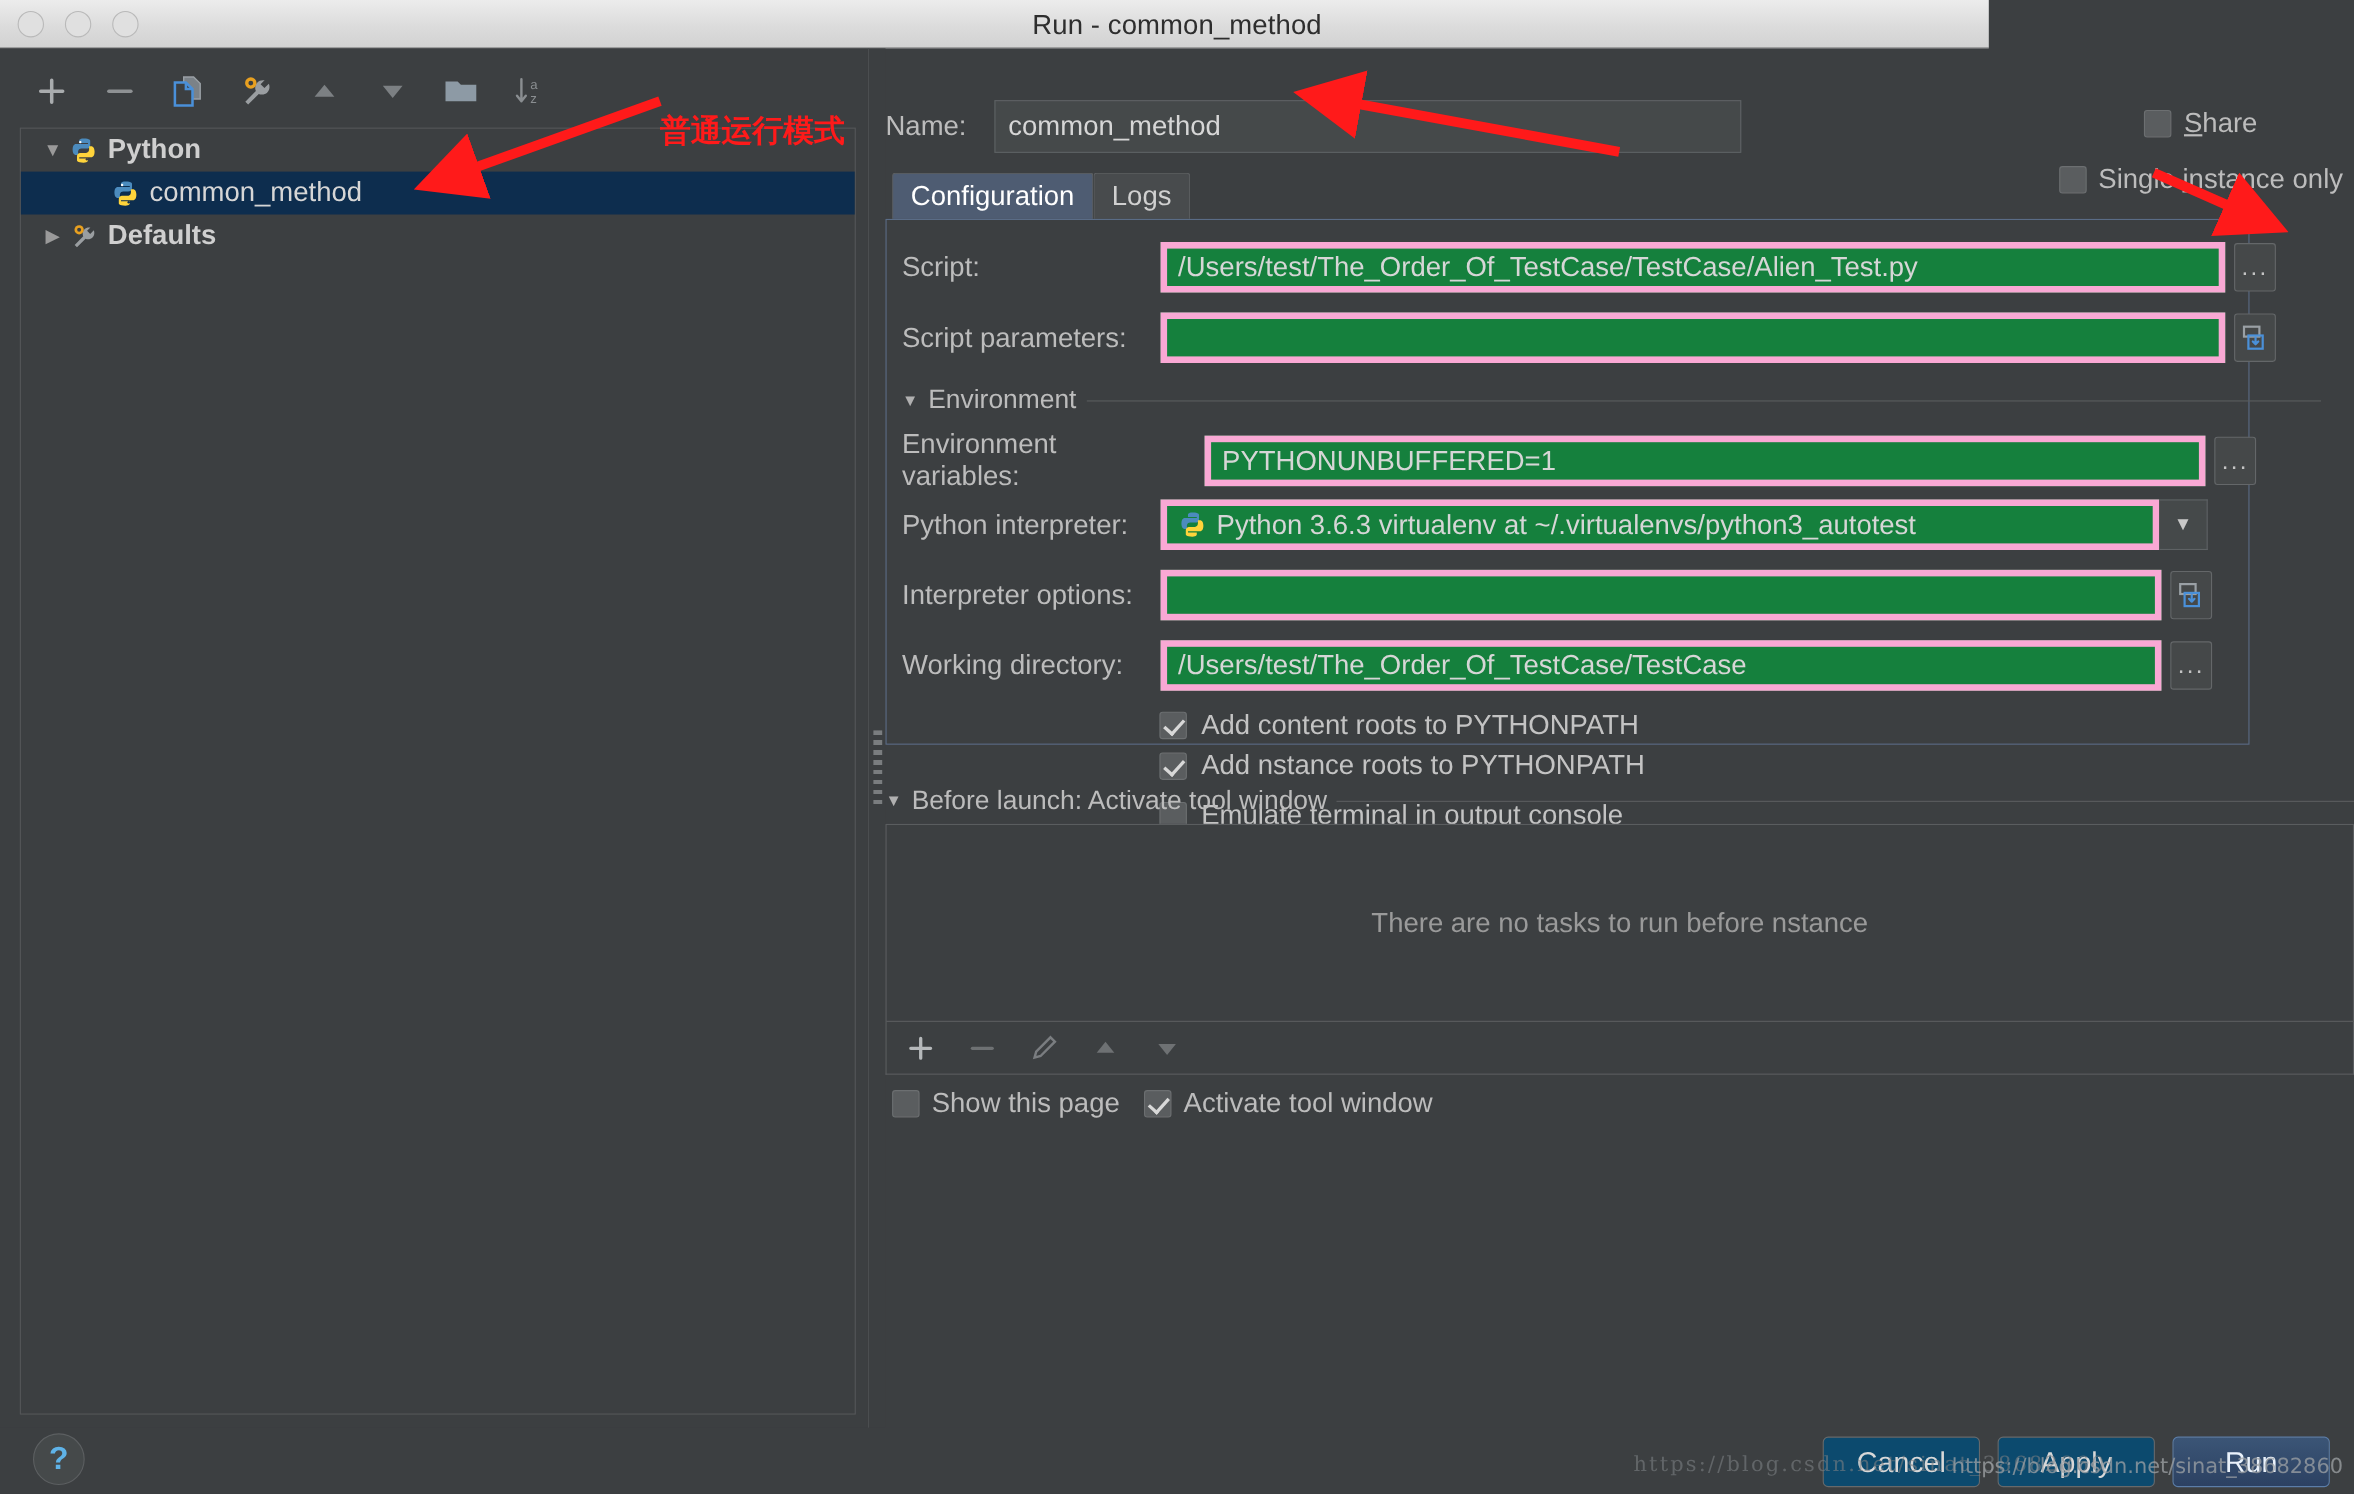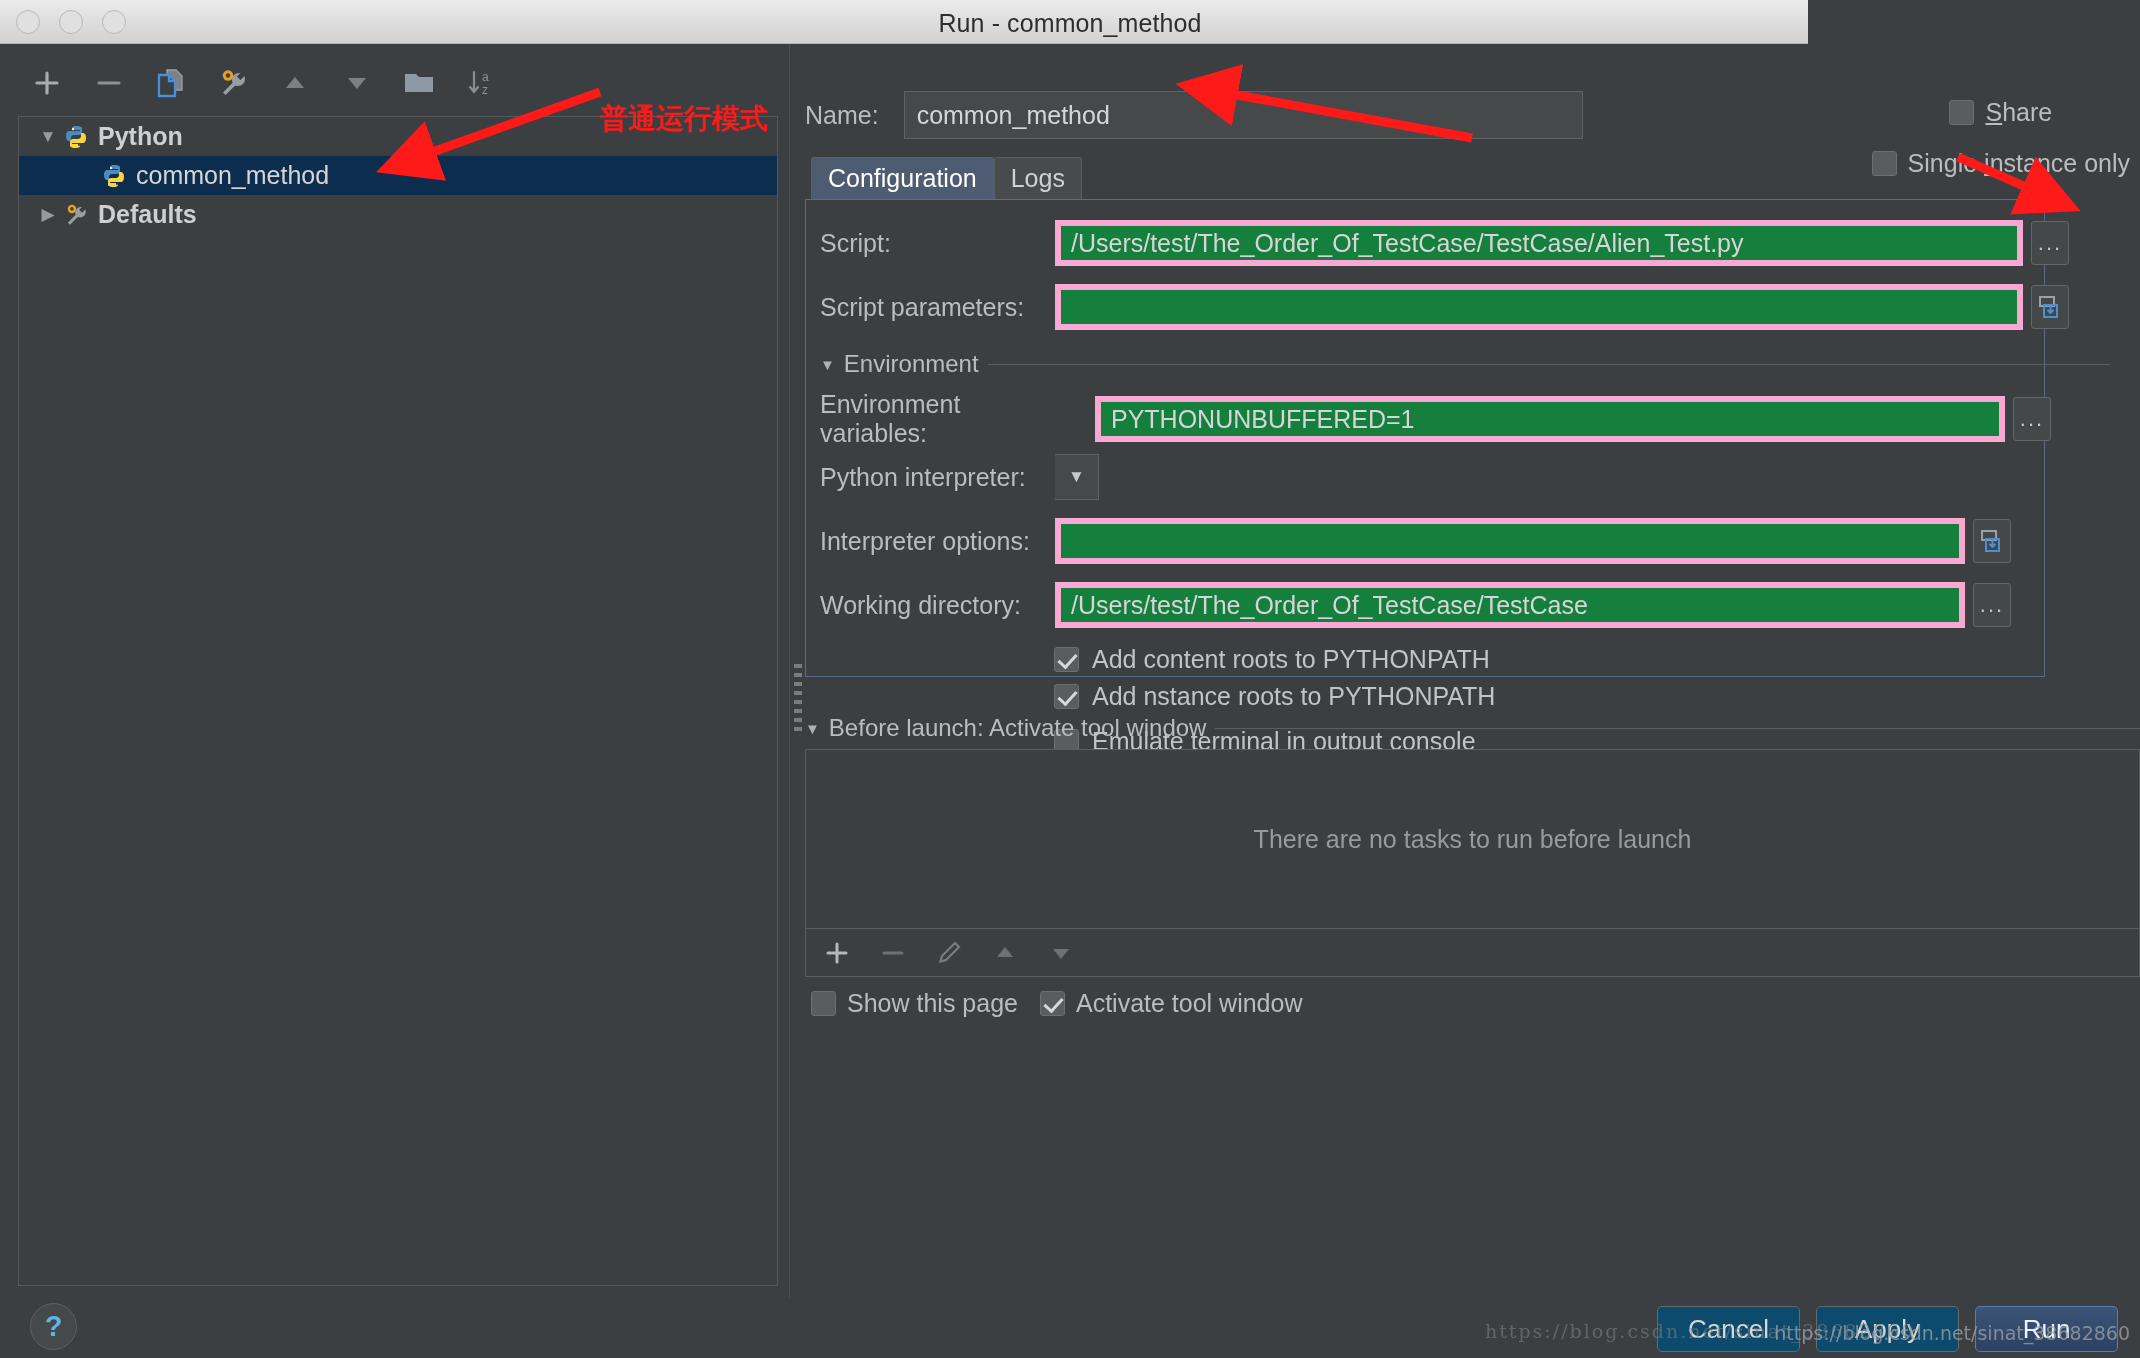--- a/index.html
+++ b/index.html
@@ -402,20 +402,29 @@
       </div>
 
       <div class="field-row" style="left:14px; top:190px;">
         <span class="f-label" style="width:235px;">Environment variables:</span>
         <span class="f-input" style="width:910px;margin-left:40px;">PYTHONUNBUFFERED=1</span>
         <span class="browse-btn">...</span>
       </div>
 
       <div class="field-row" style="left:14px; top:254px;">
         <span class="f-label" style="width:235px;">Python interpreter:</span>
+        <span class="f-input" style="width:908px; gap:9px;">
+          <span style="display:flex;">
+            <svg width="26" height="26" viewBox="0 0 26 26">
+              <path d="M13 2c-4 0-4 2-4 2v2h8v1H6s-3 0-3 5 3 5 3 5h2v-3s0-3 3-3h5s3 0 3-3V4s0-2-6-2z" fill="#4b8bbe"></path>
+              <path d="M13 24c4 0 4-2 4-2v-2H9v-1h11s3 0 3-5-3-5-3-5h-2v3s0 3-3 3h-5s-3 0-3 3v4s0 2 6 2z" fill="#ffd43b"></path>
+            </svg>
+          </span>
+          <span>Python 3.6.3 virtualenv at ~/.virtualenvs/python3_autotest</span>
+        </span>
         <span class="combo-arrow">▼</span>
       </div>
 
       <div class="field-row" style="left:14px; top:318px;">
         <span class="f-label" style="width:235px;">Interpreter options:</span>
         <span class="f-input" style="width:910px;"></span>
         <span class="macro-btn">
           <svg width="26" height="26" viewBox="0 0 26 26">
             <rect x="3" y="3" width="14" height="9" fill="none" stroke="#9aa0a5" stroke-width="2"></rect>
             <rect x="7" y="11" width="13" height="12" fill="none" stroke="#4a90d9" stroke-width="2"></rect>
@@ -448,21 +457,21 @@
       </div>
     </div>
 
     <div class="section-title" id="bl-title" style="width:1335px;">
       <span class="caret">▼</span>
       <span>Before launch: Activate tool window</span>
       <span class="section-line" style="flex:1;"></span>
     </div>
 
     <div id="bl-box">
-      <span id="bl-empty">There are no tasks to run before launch</span>
+      <span id="bl-empty">There are no tasks to run before nstance</span>
     </div>
 
     <div id="bl-toolbar">
       <span class="bl-ico">
         <svg width="26" height="26" viewBox="0 0 26 26">
             <path d="M13 4v18M4 13h18" stroke="#b5b8ba" stroke-width="3" stroke-linecap="round"></path>
           </svg>
       </span>
       <span class="bl-ico">
         <svg width="26" height="26" viewBox="0 0 26 26">

